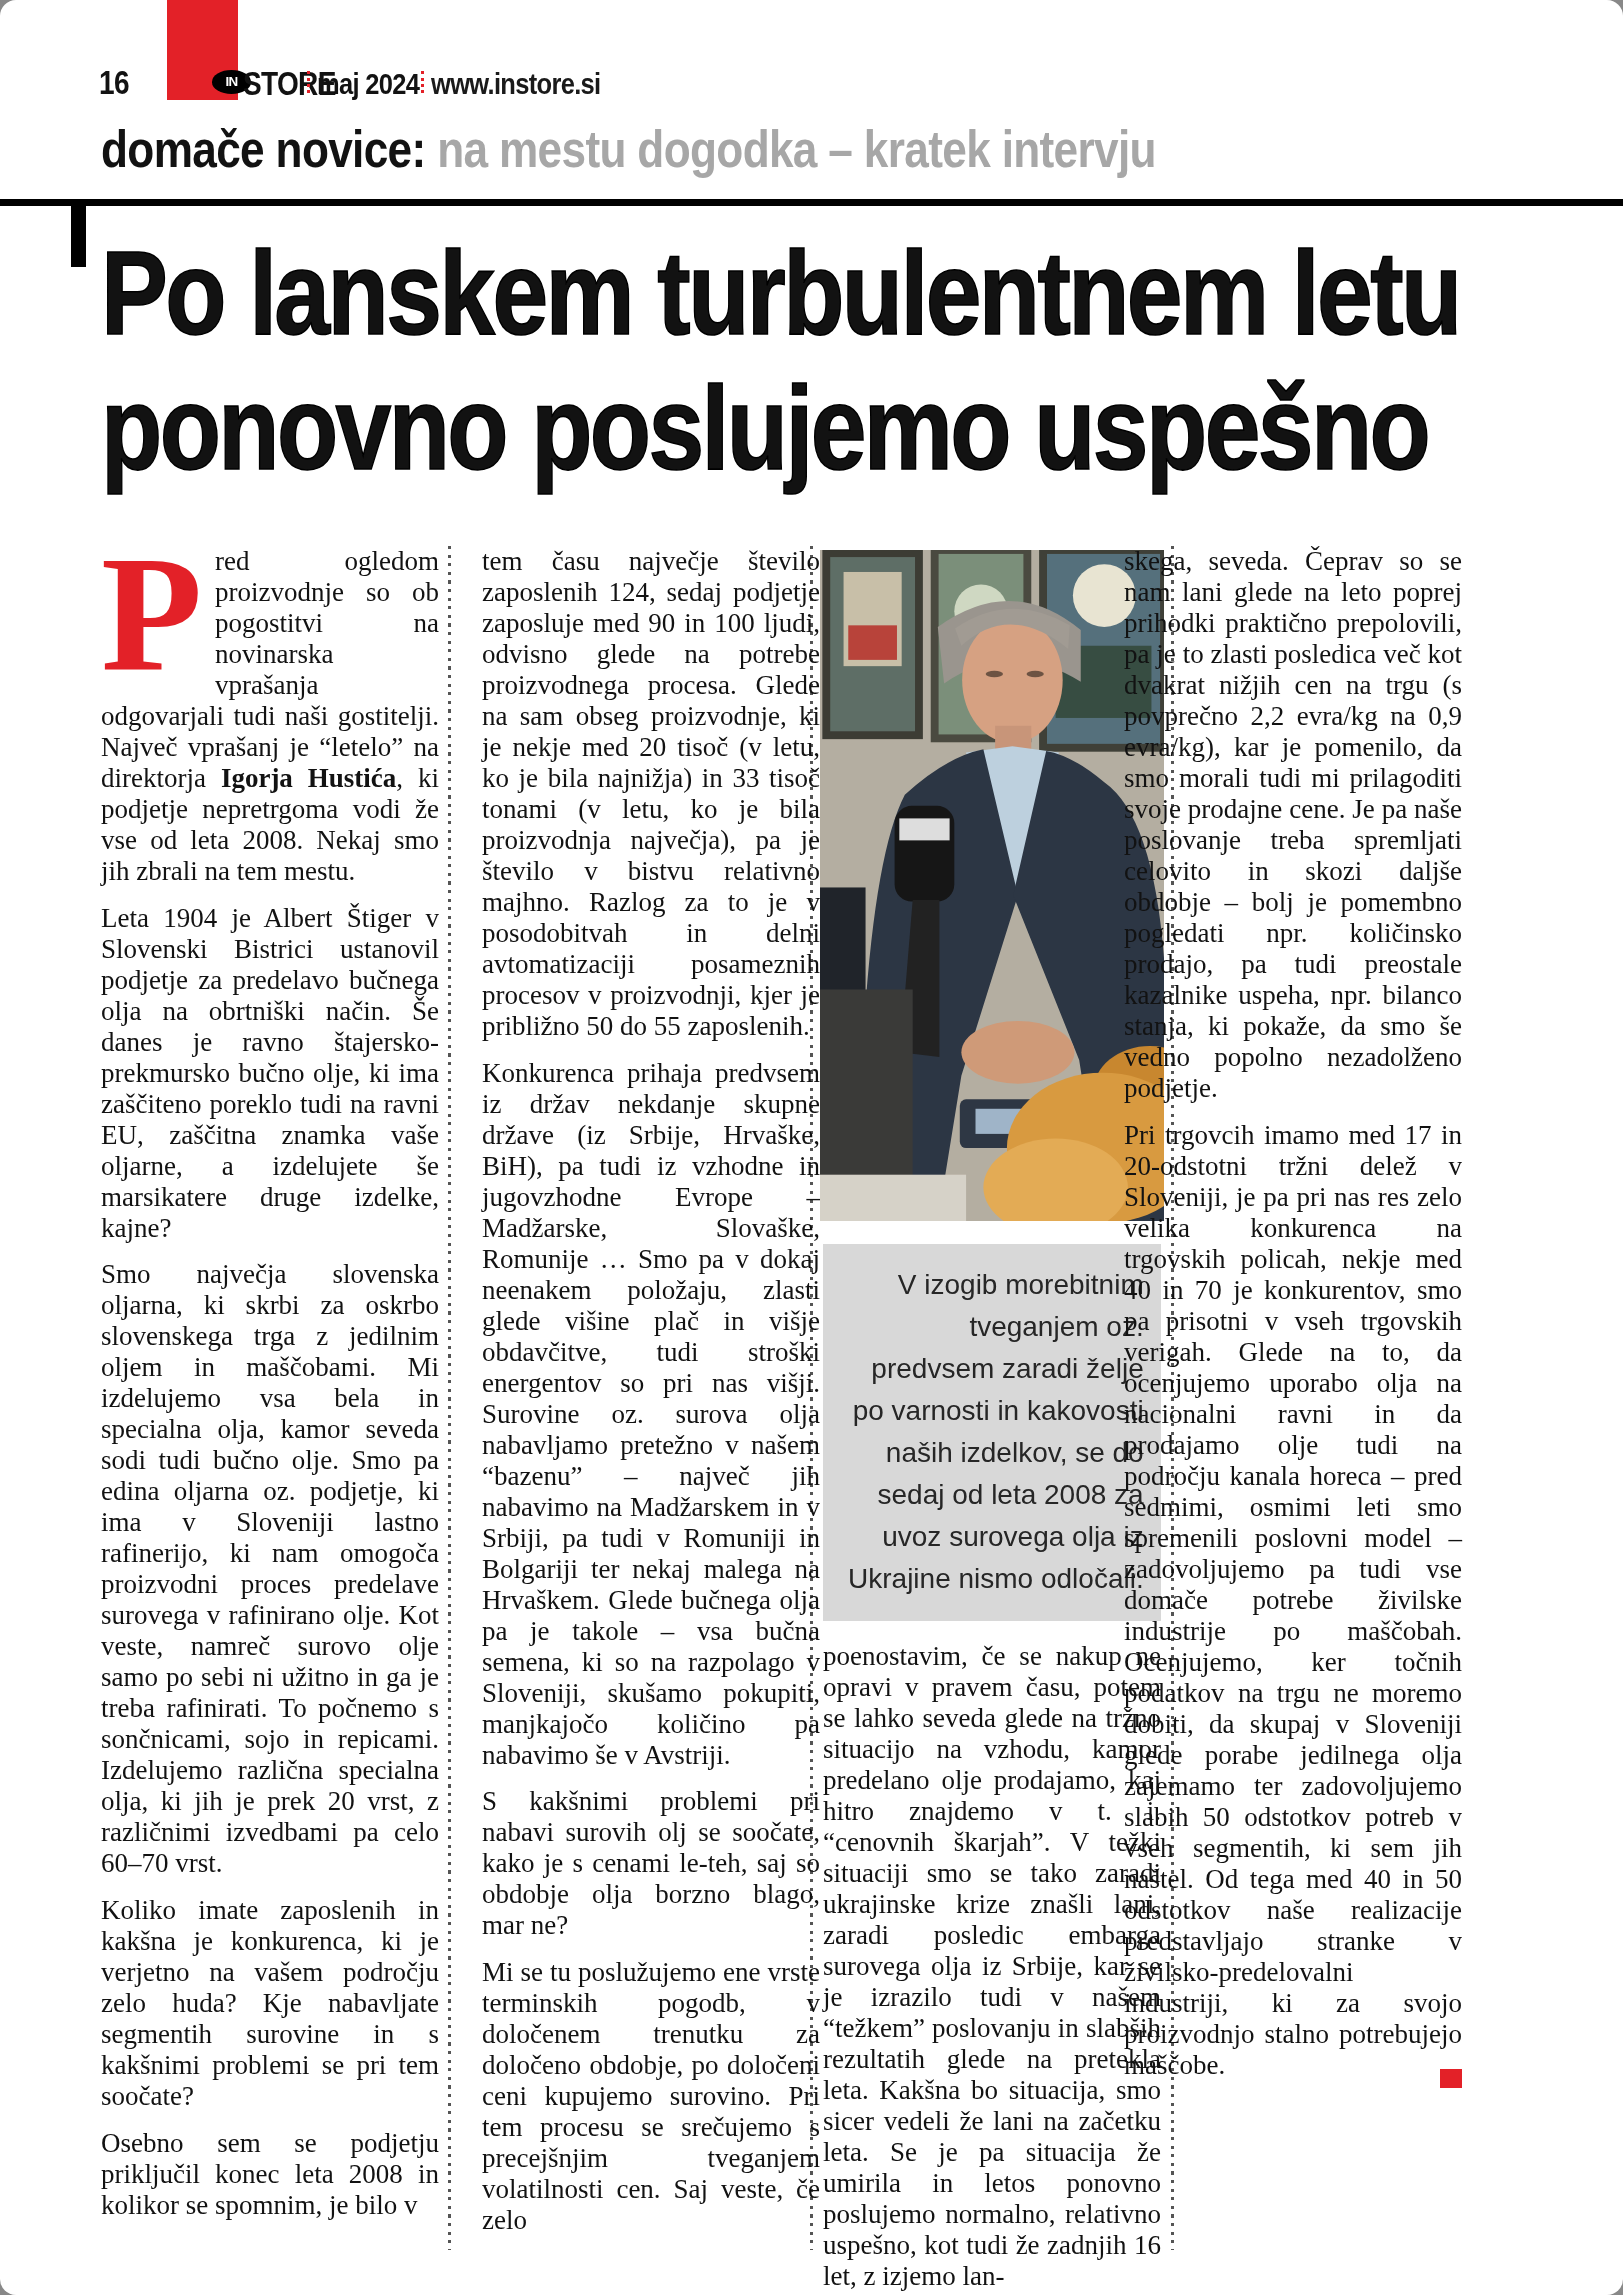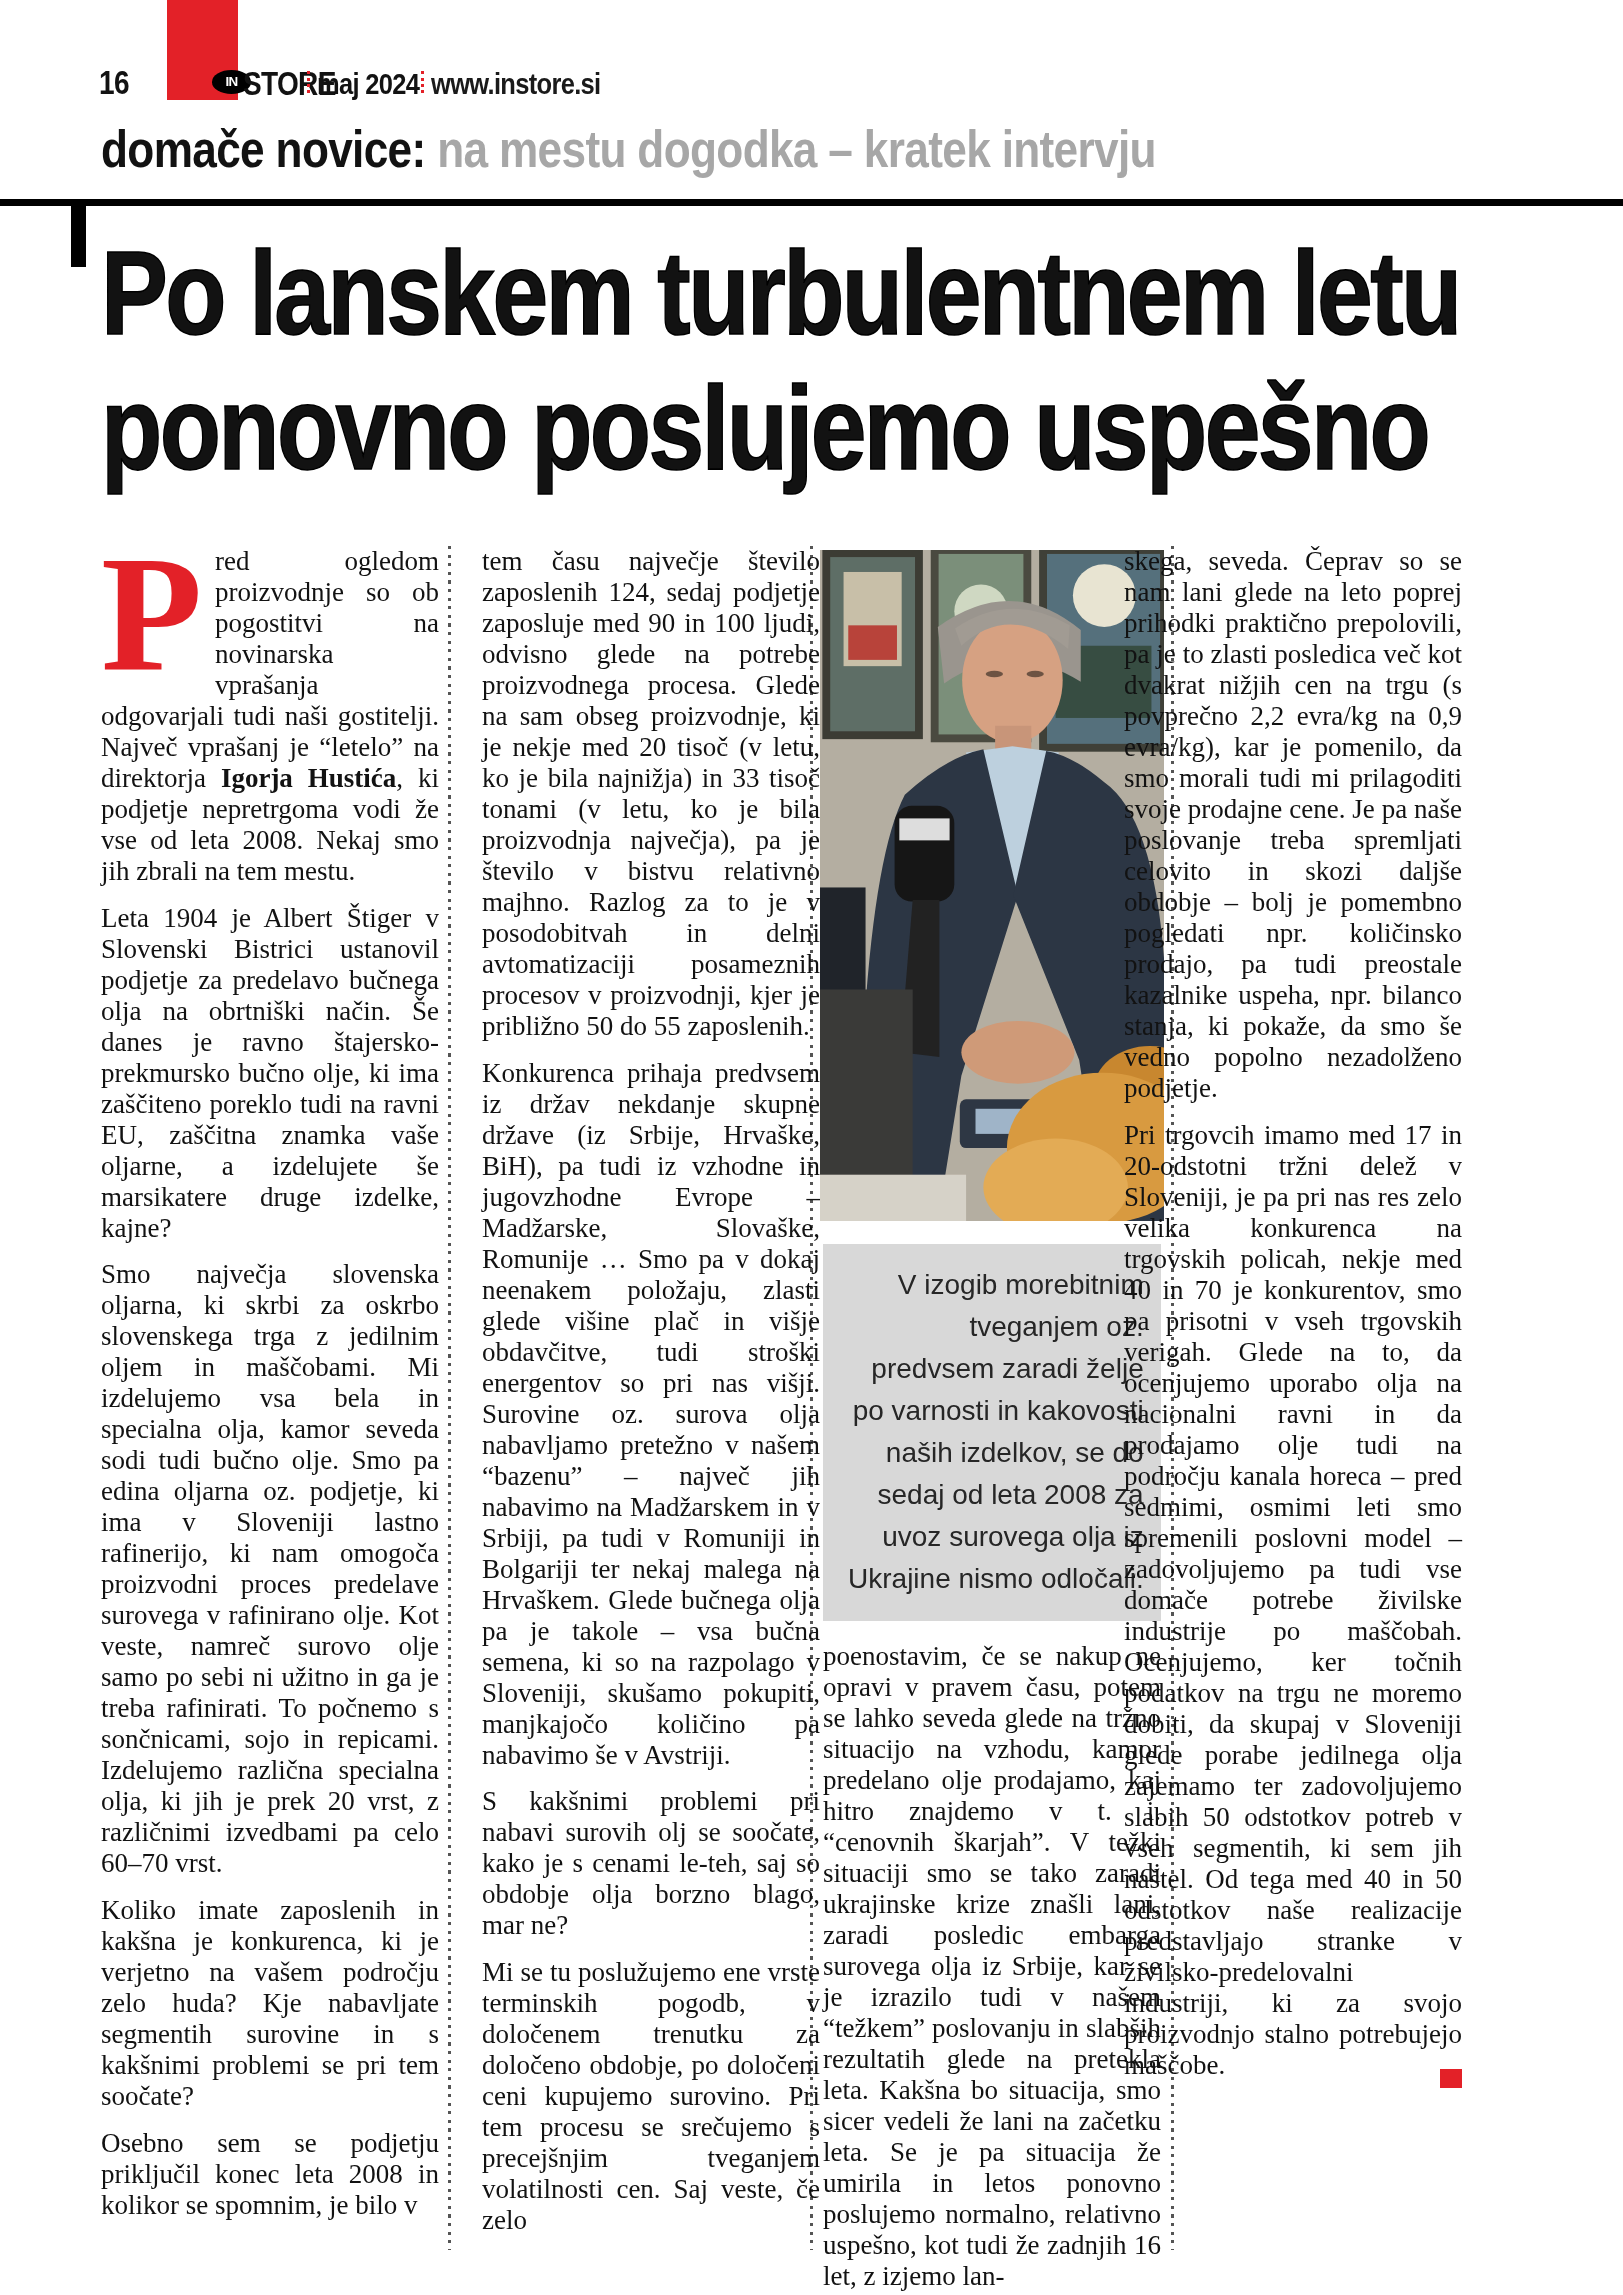--- a/index.html
+++ b/index.html
@@ -1,17 +1,17 @@
 <!DOCTYPE html>
 <html lang="sl" style="font-size:12.6px"><head>
 <meta charset="utf-8">
 <style>
   html,body{margin:0;padding:0;background:#888;}
   .page{position:relative;width:1623px;height:2295px;background:#ffffff;overflow:hidden;
-        font-family:"Liberation Serif",serif;color:#121212;}
+        font-family:"Liberation Serif",serif;color:#121212;border-radius:16px;}
   
   .pagenum{position:absolute;left:99px;top:66px;font:700 33px/1 "Liberation Sans",sans-serif;
            transform:scaleX(.85);transform-origin:0 0;letter-spacing:-0.8px;}
   .redblock{position:absolute;left:167px;top:0;width:71px;height:100px;background:var(--red);}
   .logo-circle{position:absolute;left:212px;top:70px;width:39px;height:23.6px;border-radius:50%;
                background:#000;color:#fff;font:700 13.4px/23.6px "Liberation Sans",sans-serif;
                text-align:center;letter-spacing:-0.8px;}
   .logo-store{position:absolute;left:243px;top:67px;font:700 33px/1 "Liberation Sans",sans-serif;
               transform:scaleX(.85);transform-origin:0 0;letter-spacing:-0.8px;}
   .hsep{position:absolute;top:71px;width:0;height:22px;border-left:3.1px dotted var(--red);}

